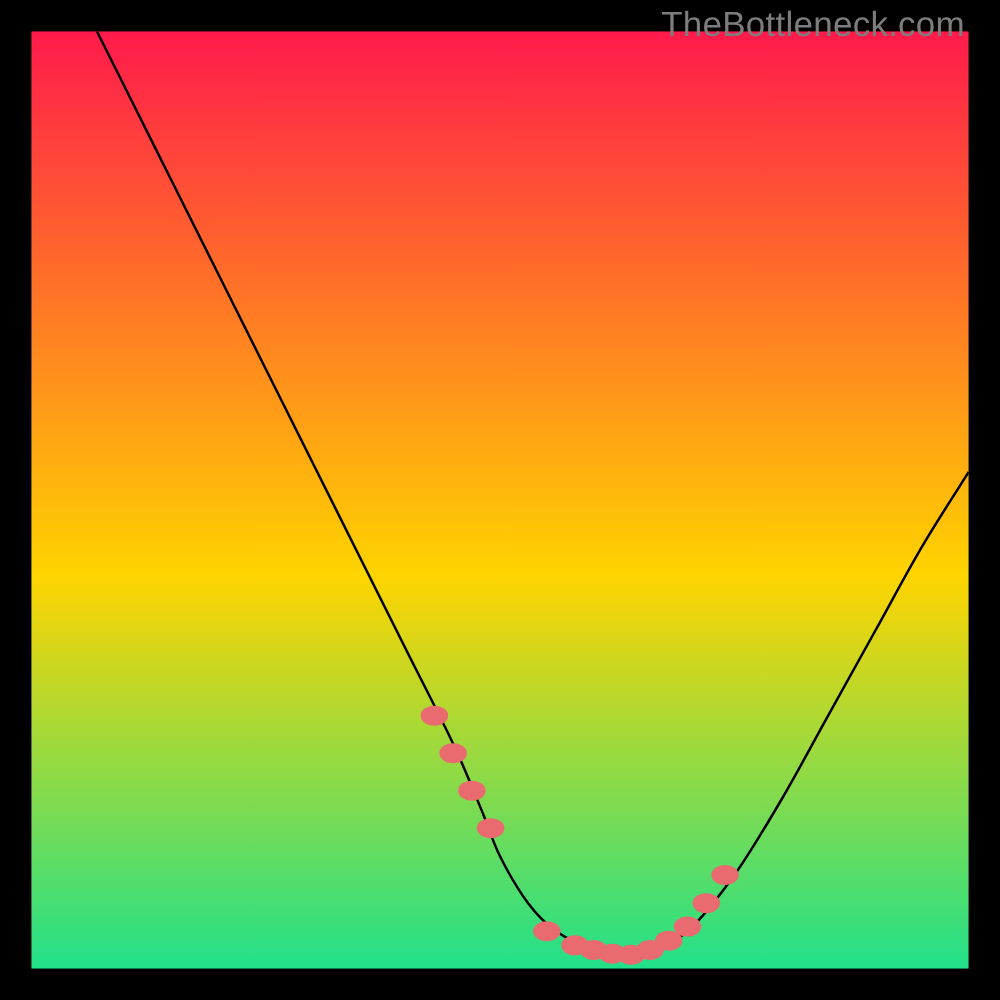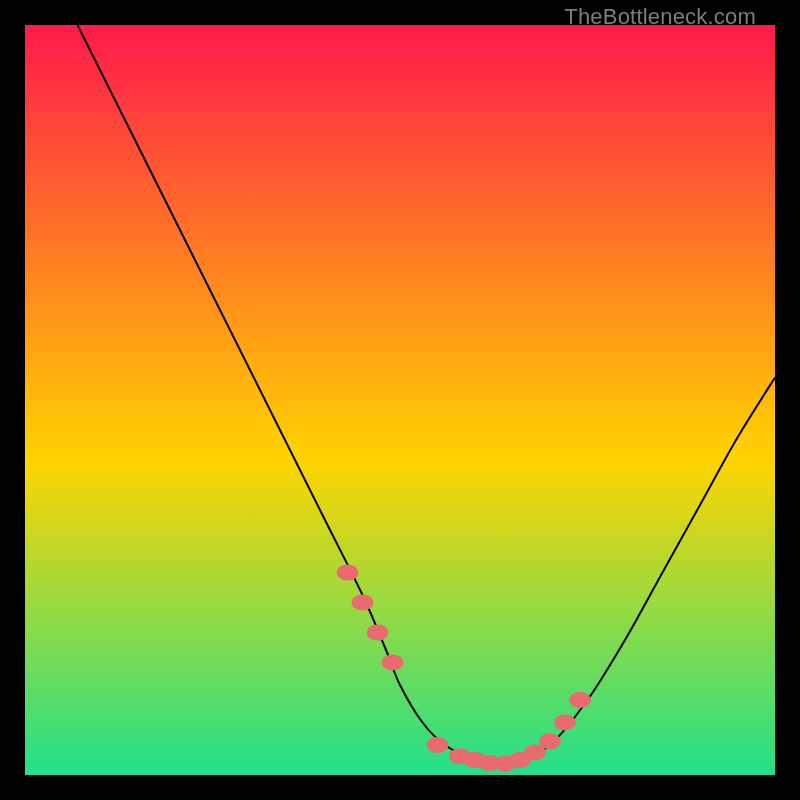--- a/index.html
+++ b/index.html
@@ -22,23 +22,23 @@
   .plot {
     position: absolute;
     left: 0;
     top: 0;
     width: 750px;
     height: 750px;
   }
   .watermark {
     position: absolute;
     top: 4px;
-    right: 44px;
+    right: 28px;
     color: #7d7d7d;
-    font-size: 22px;
+    font-size: 28px;
     font-weight: 500;
     letter-spacing: 0.2px;
   }
 </style>
 </head>
 <body>
 
 <div class="frame">
   <svg class="plot" viewBox="0 0 750 750" preserveAspectRatio="none">
     <defs>

